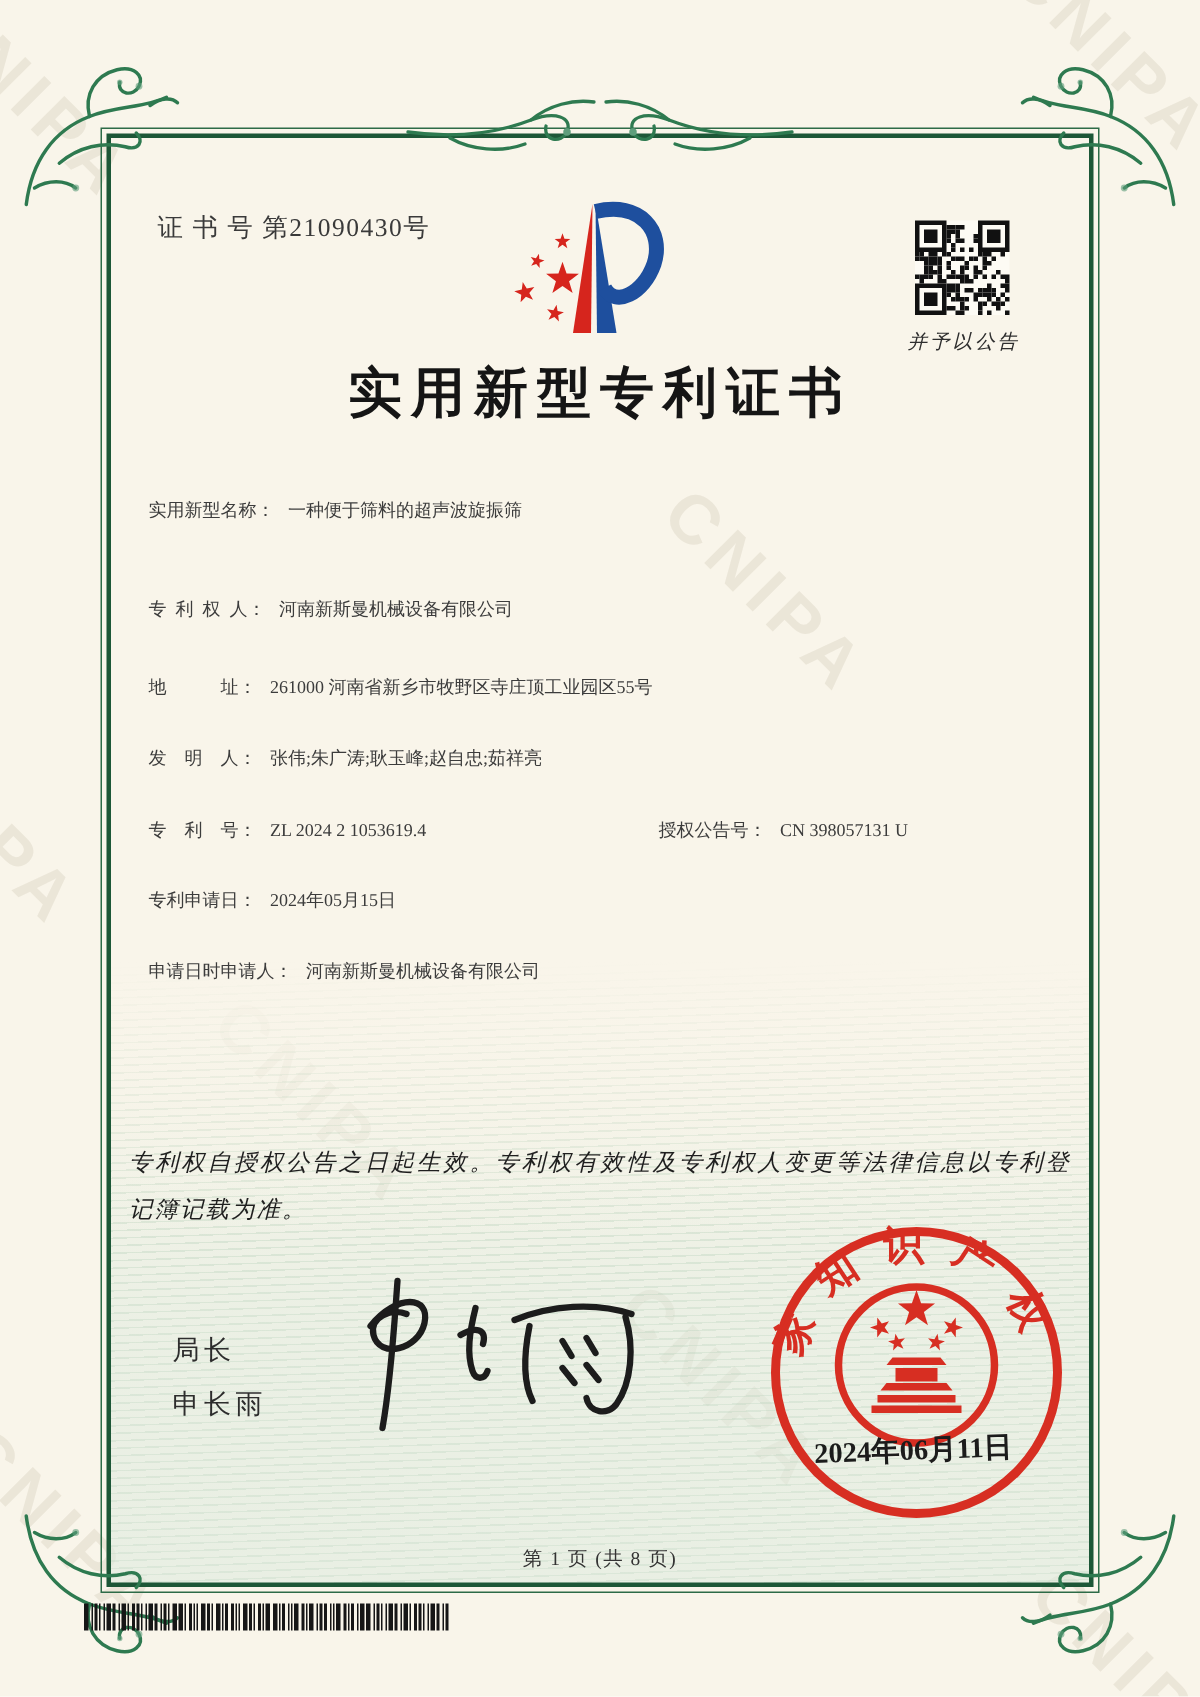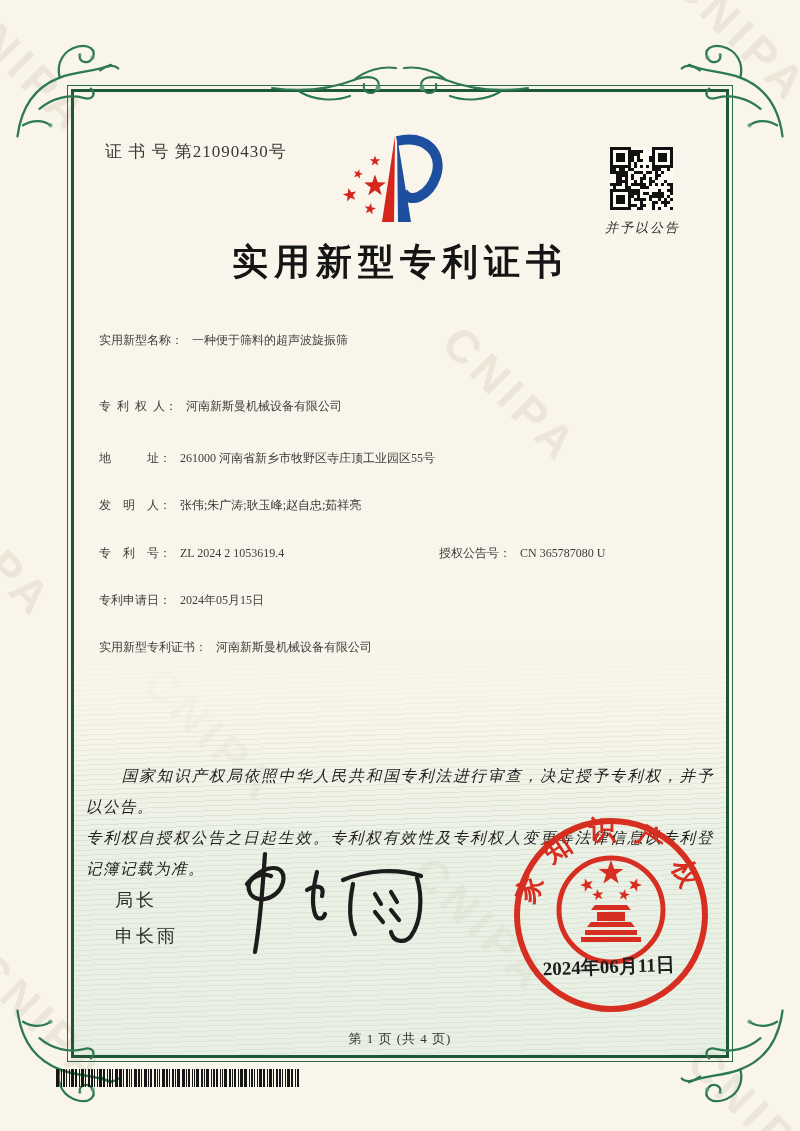--- a/index.html
+++ b/index.html
@@ -282,32 +282,31 @@
   </div>
   <div class="row" style="top:446px">
     <span class="lbl">地            址：</span><span class="val">261000 河南省新乡市牧野区寺庄顶工业园区55号</span>
   </div>
   <div class="row" style="top:493px">
     <span class="lbl">发    明    人：</span><span class="val">张伟;朱广涛;耿玉峰;赵自忠;茹祥亮</span>
   </div>
   <div class="row" style="top:541px">
     <span class="lbl">专    利    号：</span><span class="val">ZL 2024 2 1053619.4</span>
     <span class="cell-right">
-      <span class="lbl">授权公告号：</span><span class="val">CN 365787080 U</span>
+      <span class="lbl">授权公告号：</span><span class="val">CN 398057131 U</span>
     </span>
   </div>
   <div class="row" style="top:588px">
     <span class="lbl">专利申请日：</span><span class="val">2024年05月15日</span>
   </div>
   <div class="row" style="top:635px">
-    <span class="lbl">实用新型专利证书：</span><span class="val">河南新斯曼机械设备有限公司</span>
+    <span class="lbl">申请日时申请人：</span><span class="val">河南新斯曼机械设备有限公司</span>
   </div>
 
   <div class="notice">
-    <div class="l1">国家知识产权局依照中华人民共和国专利法进行审查，决定授予专利权，并予以公告。</div>
     <div class="l2">专利权自授权公告之日起生效。专利权有效性及专利权人变更等法律信息以专利登记簿记载为准。</div>
   </div>
 
   <div class="director" style="top:888px">局长</div>
   <div class="director" style="top:924px">申长雨</div>
 
   <svg class="sig" width="210" height="105" viewBox="0 0 210 105">
     <g stroke="#1c1c1c" stroke-width="4.2" fill="none" stroke-linecap="round" stroke-linejoin="round">
       <path d="M22,34 C40,12 62,14 58,32 C54,50 28,56 24,40 C21,28 36,22 46,26"></path>
       <path d="M40,4 C38,30 36,68 30,102"></path>
@@ -342,21 +341,21 @@
         <path d="M90,95 L130,95 L126,90 L94,90 Z"></path>
         <rect x="96" y="97" width="28" height="9"></rect>
         <path d="M86,112 L134,112 L130,107 L90,107 Z"></path>
         <rect x="84" y="115" width="52" height="5"></rect>
         <rect x="80" y="122" width="60" height="5"></rect>
       </g>
     </g>
     <text x="108" y="158" font-size="19" font-weight="600" fill="#141414" text-anchor="middle" transform="rotate(-2 108 158)">2024年06月11日</text>
   </svg>
 
-  <div class="footer">第 1 页 (共 4 页)</div>
+  <div class="footer">第 1 页 (共 8 页)</div>
 
   <div class="barcode" id="barcode">
       <i style="left: 0px; width: 3px;"></i>
       <i style="left: 5px; width: 1px;"></i>
       <i style="left: 7px; width: 2px;"></i>
       <i style="left: 10px; width: 1px;"></i>
       <i style="left: 13px; width: 1px;"></i>
       <i style="left: 15px; width: 3px;"></i>
       <i style="left: 19px; width: 2px;"></i>
       <i style="left: 23px; width: 1px;"></i>

